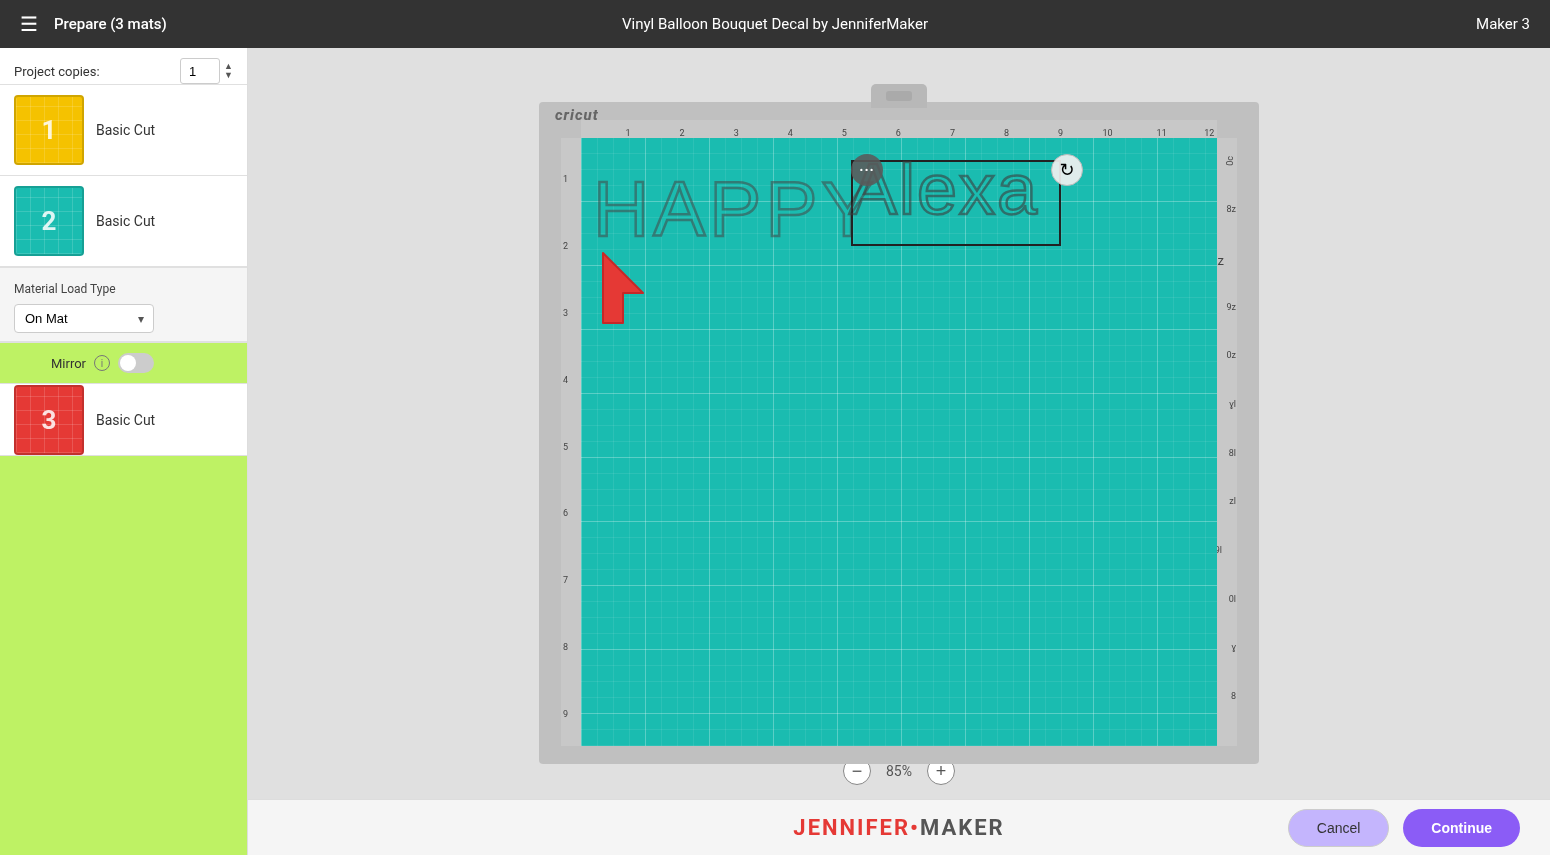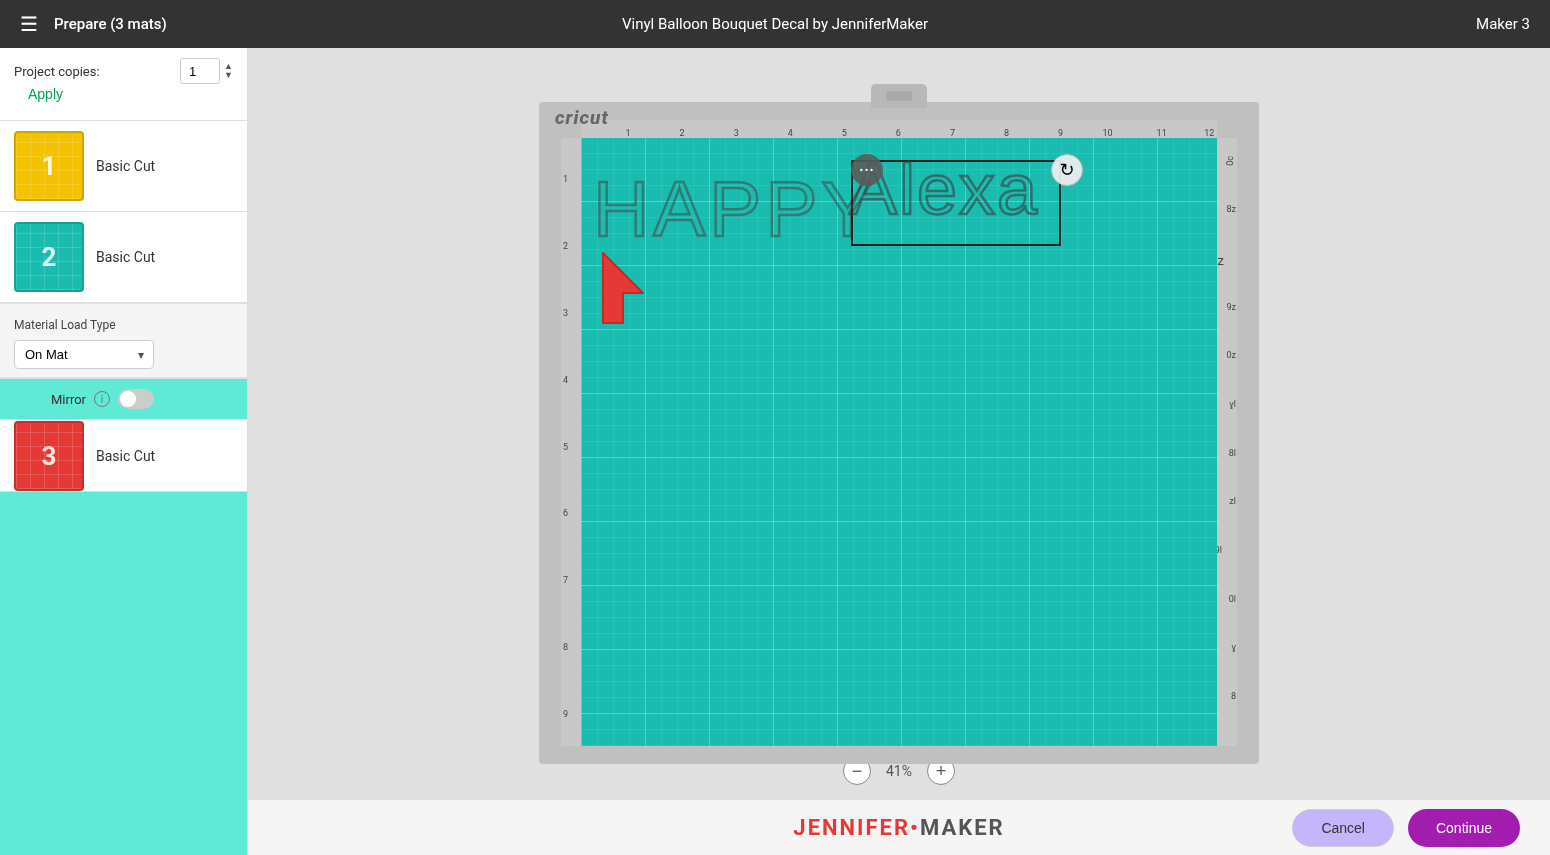--- a/index.html
+++ b/index.html
@@ -19,21 +19,21 @@
     .topbar-title { font-size: 15px; font-weight: 500; }
     .topbar-center { position: absolute; left: 50%; transform: translateX(-50%); font-size: 15px; }
     .topbar-right { position: absolute; right: 20px; font-size: 15px; }
 
     
     .main-layout { display: flex; height: calc(855px - 48px); }
 
     
     .left-panel {
       width: 248px;
-      background: #5eead4;
+      background: #bef264;
       border-right: 1px solid #ddd;
       display: flex;
       flex-direction: column;
       overflow: hidden;
     }
 
     
     .project-copies {
       display: flex;
       align-items: center;
@@ -231,25 +231,25 @@
       border-radius: 24px;
       background: #c4b5fd;
       font-size: 14px;
       cursor: pointer;
       color: #333;
     }
     .btn-continue {
       padding: 10px 28px;
       border: none;
       border-radius: 24px;
-      background: #a21caf;
+      background: #8b5cf6;
       font-size: 14px;
       cursor: pointer;
       color: white;
-      font-weight: 400;
+      font-weight: 700;
     }
 
     
     .cursor-arrow {
       position: absolute;
       top: 200px;
       left: 350px;
       width: 0;
       height: 0;
       pointer-events: none;
@@ -277,23 +277,20 @@
       <div class="project-copies" style="padding:0; border:none;">
         <span class="project-copies-label">Project copies:</span>
         <div class="copies-input-wrap">
           <input class="copies-input" type="number" value="1" style="">
           <div class="copies-arrows">
             <button class="copies-arrow">▲</button>
             <button class="copies-arrow">▼</button>
           </div>
         </div>
       </div>
-      <div style="text-align:right; padding-bottom:8px;">
-        <button class="apply-btn">Apply</button>
-      </div>
     </div>
 
     <div class="mat-list">
 
       <div class="mat-item">
         <div class="mat-thumb" style="background:#f5c200;">
           <span class="mat-thumb-number">1</span>
         </div>
         <span class="mat-label">Basic Cut</span>
       </div>
@@ -354,21 +351,21 @@
       </div>
 
       <div class="cutting-mat-container">
 
         <div style="position:absolute; top:0; left:50%; transform:translateX(-50%); width:56px; height:24px; background:#b8b8b8; border-radius:5px 5px 0 0; z-index:3; display:flex; align-items:center; justify-content:center;">
           <div style="width:26px; height:10px; background:#aaa; border-radius:3px;"></div>
         </div>
 
         <div style="position:absolute; top:18px; left:0; right:0; bottom:0; background:#c0c0c0; border-radius:4px; z-index:1;">
 
-          <div style="position:absolute; top:4px; left:16px; font-size:19px; font-weight:800; color:#666; font-style:italic; letter-spacing:1px; z-index:5;">cricut</div>
+          <div style="position:absolute; top:4px; left:16px; font-size:15px; font-weight:800; color:#666; font-style:italic; letter-spacing:1px; z-index:5;">cricut</div>
 
           <div style="position:absolute; top:18px; left:42px; right:42px; height:18px; background:#c8c8c8; z-index:4; overflow:hidden; display:flex; align-items:center;">
             <div style="width:100%; display:flex; align-items:flex-end; height:100%; position:relative;">
 
               <span style="position:absolute; left:7%; font-size:9px; color:#444;">1</span>
               <span style="position:absolute; left:15.5%; font-size:9px; color:#444;">2</span>
               <span style="position:absolute; left:24%; font-size:9px; color:#444;">3</span>
               <span style="position:absolute; left:32.5%; font-size:9px; color:#444;">4</span>
               <span style="position:absolute; left:41%; font-size:9px; color:#444;">5</span>
               <span style="position:absolute; left:49.5%; font-size:9px; color:#444;">6</span>
@@ -425,21 +422,21 @@
 
               <div style="position:absolute; top:-14px; left:-4px; font-size:72px; font-weight:300; color:transparent; -webkit-text-stroke:2.5px rgba(60,60,60,0.6); letter-spacing:2px; font-family:Arial, sans-serif; white-space:nowrap;">Alexa</div>
             </div>
 
           </div>
         </div>
       </div>
 
       <div style="position:absolute; bottom:14px; left:50%; transform:translateX(-50%); display:flex; align-items:center; gap:10px;">
         <button style="width:28px; height:28px; border-radius:50%; border:1.5px solid #888; background:#fff; font-size:18px; cursor:pointer; display:flex; align-items:center; justify-content:center; color:#555; line-height:1;">−</button>
-        <span style="font-size:14px; color:#555; min-width:36px; text-align:center;">41%</span>
+        <span style="font-size:14px; color:#555; min-width:36px; text-align:center;">85%</span>
         <button style="width:28px; height:28px; border-radius:50%; border:1.5px solid #888; background:#fff; font-size:18px; cursor:pointer; display:flex; align-items:center; justify-content:center; color:#555; line-height:1;">+</button>
       </div>
 
     </div>
 
     <div class="bottom-bar">
       <div style="flex:1;"></div>
 
       <div class="jennifermaker-logo">
         <span class="logo-jennifer">JENNIFER</span>

